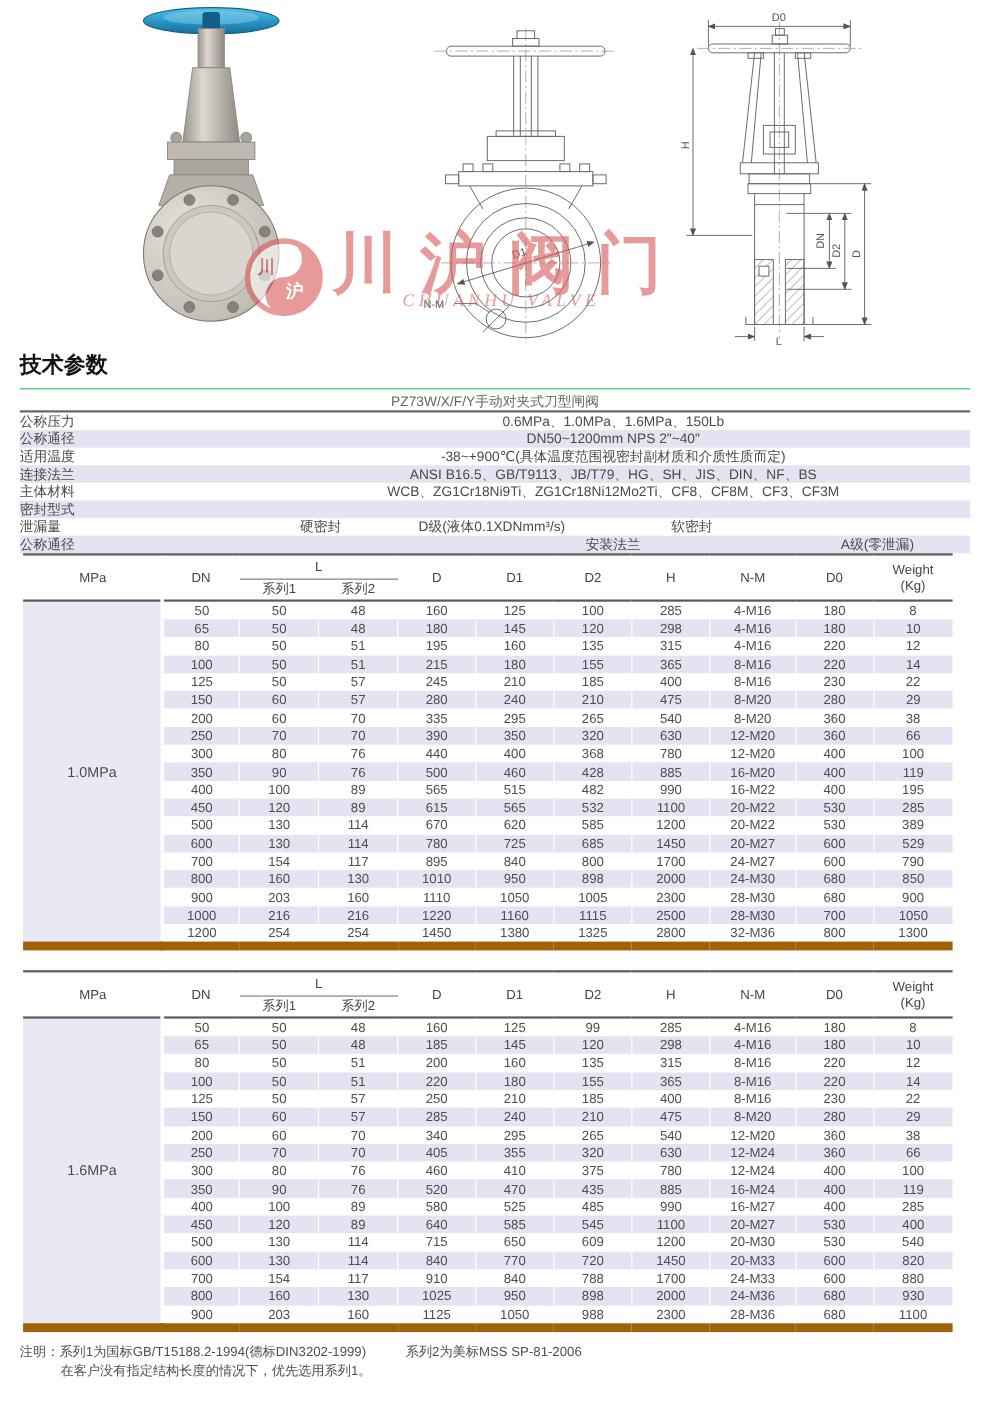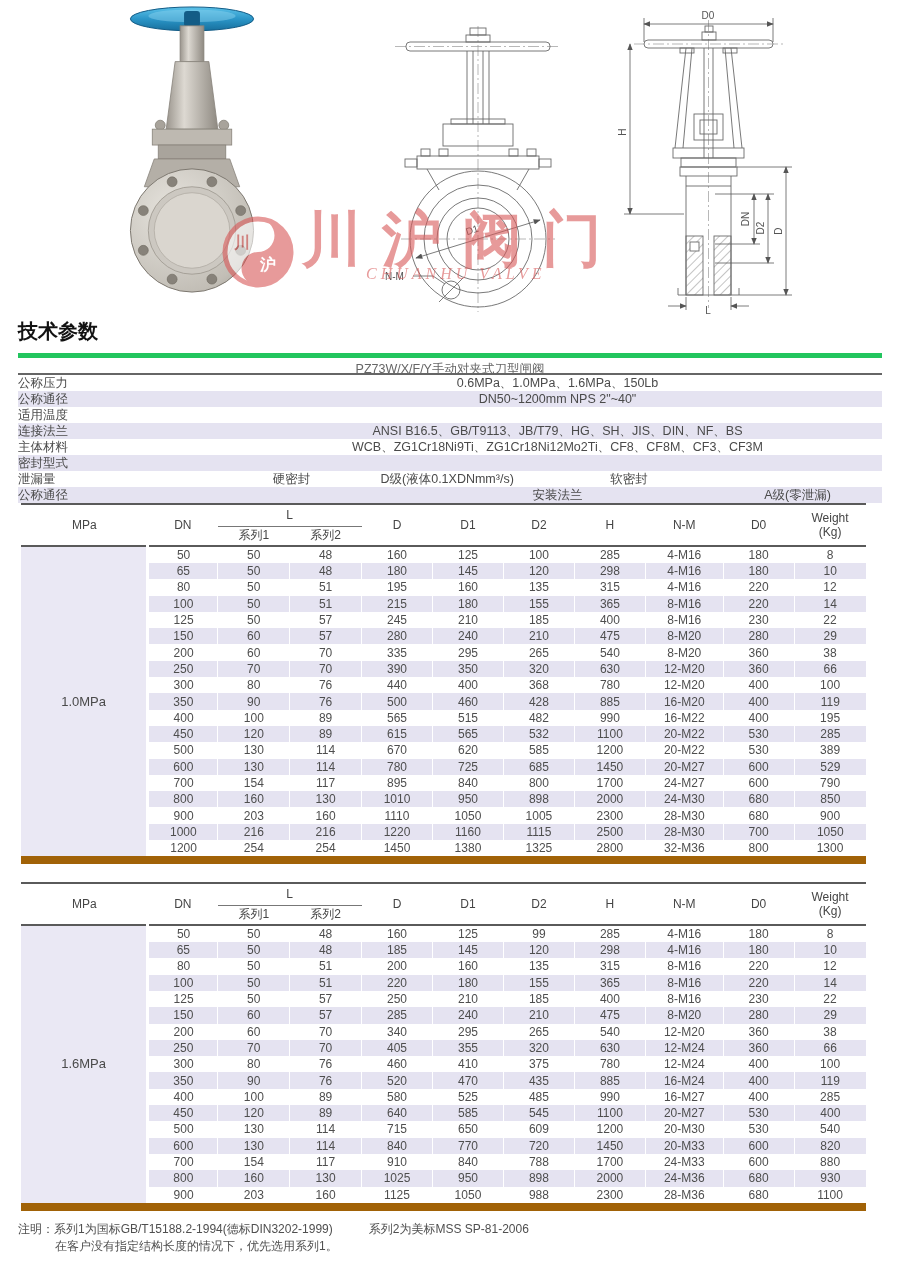--- a/index.html
+++ b/index.html
@@ -21,21 +21,21 @@
            line-height:1.05; white-space:nowrap; }
   .wm-en { font-size:16px; font-style:italic; color:#d85858; letter-spacing:4px;
            margin:-6px 0 0 64px; font-family:"Liberation Serif",serif; white-space:nowrap; }
   
   h2 { font-size:20px; color:#121212; font-weight:bold; }
   .h-tech { margin:4px 0 8px 18px; }
   .h-dims { margin:14px 0 10px 18px; }
   
   .tech-table { margin:0 18px; font-size:12.5px; color:#4a4a4a; }
   .tech-title { height:22px; line-height:22px; text-align:center; color:#666;
-                border-top:5px solid #22c55e; border-bottom:2px solid #666; }
+                border-top:1px solid #22c55e; border-bottom:2px solid #666; }
   .trow { display:flex; height:16px; line-height:16px; }
   .trow:nth-child(even) { background:#e5e3f1; }
   .tlabel { width:215px; text-align:left; flex:0 0 auto; }
   .tvalue { flex:1; text-align:center; }
   .tcell  { text-align:center; }
   .tcell0 { flex:18; } .tcell1 { flex:30; } .tcell2 { flex:26; } .tcell3 { flex:26;margin-top:16px; }
   
   .dim-table { border-collapse:collapse; width:845px; margin-left:21px;
                font-size:12px; color:#4e4e4e; table-layout:fixed;
                border-bottom:8px solid #a16207; }
@@ -267,20 +267,21 @@
         <div class="trow">
           <div class="tlabel">公称压力</div>
           <div class="tvalue">0.6MPa、1.0MPa、1.6MPa、150Lb</div>
         </div>
         <div class="trow">
           <div class="tlabel">公称通径</div>
           <div class="tvalue">DN50~1200mm NPS 2"~40"</div>
         </div>
         <div class="trow">
           <div class="tlabel">适用温度</div>
+          <div class="tvalue">-38~+900℃(具体温度范围视密封副材质和介质性质而定)</div>
         </div>
         <div class="trow">
           <div class="tlabel">连接法兰</div>
           <div class="tvalue">ANSI B16.5、GB/T9113、JB/T79、HG、SH、JIS、DIN、NF、BS</div>
         </div>
         <div class="trow">
           <div class="tlabel">主体材料</div>
           <div class="tvalue">WCB、ZG1Cr18Ni9Ti、ZG1Cr18Ni12Mo2Ti、CF8、CF8M、CF3、CF3M</div>
         </div>
         <div class="trow">

